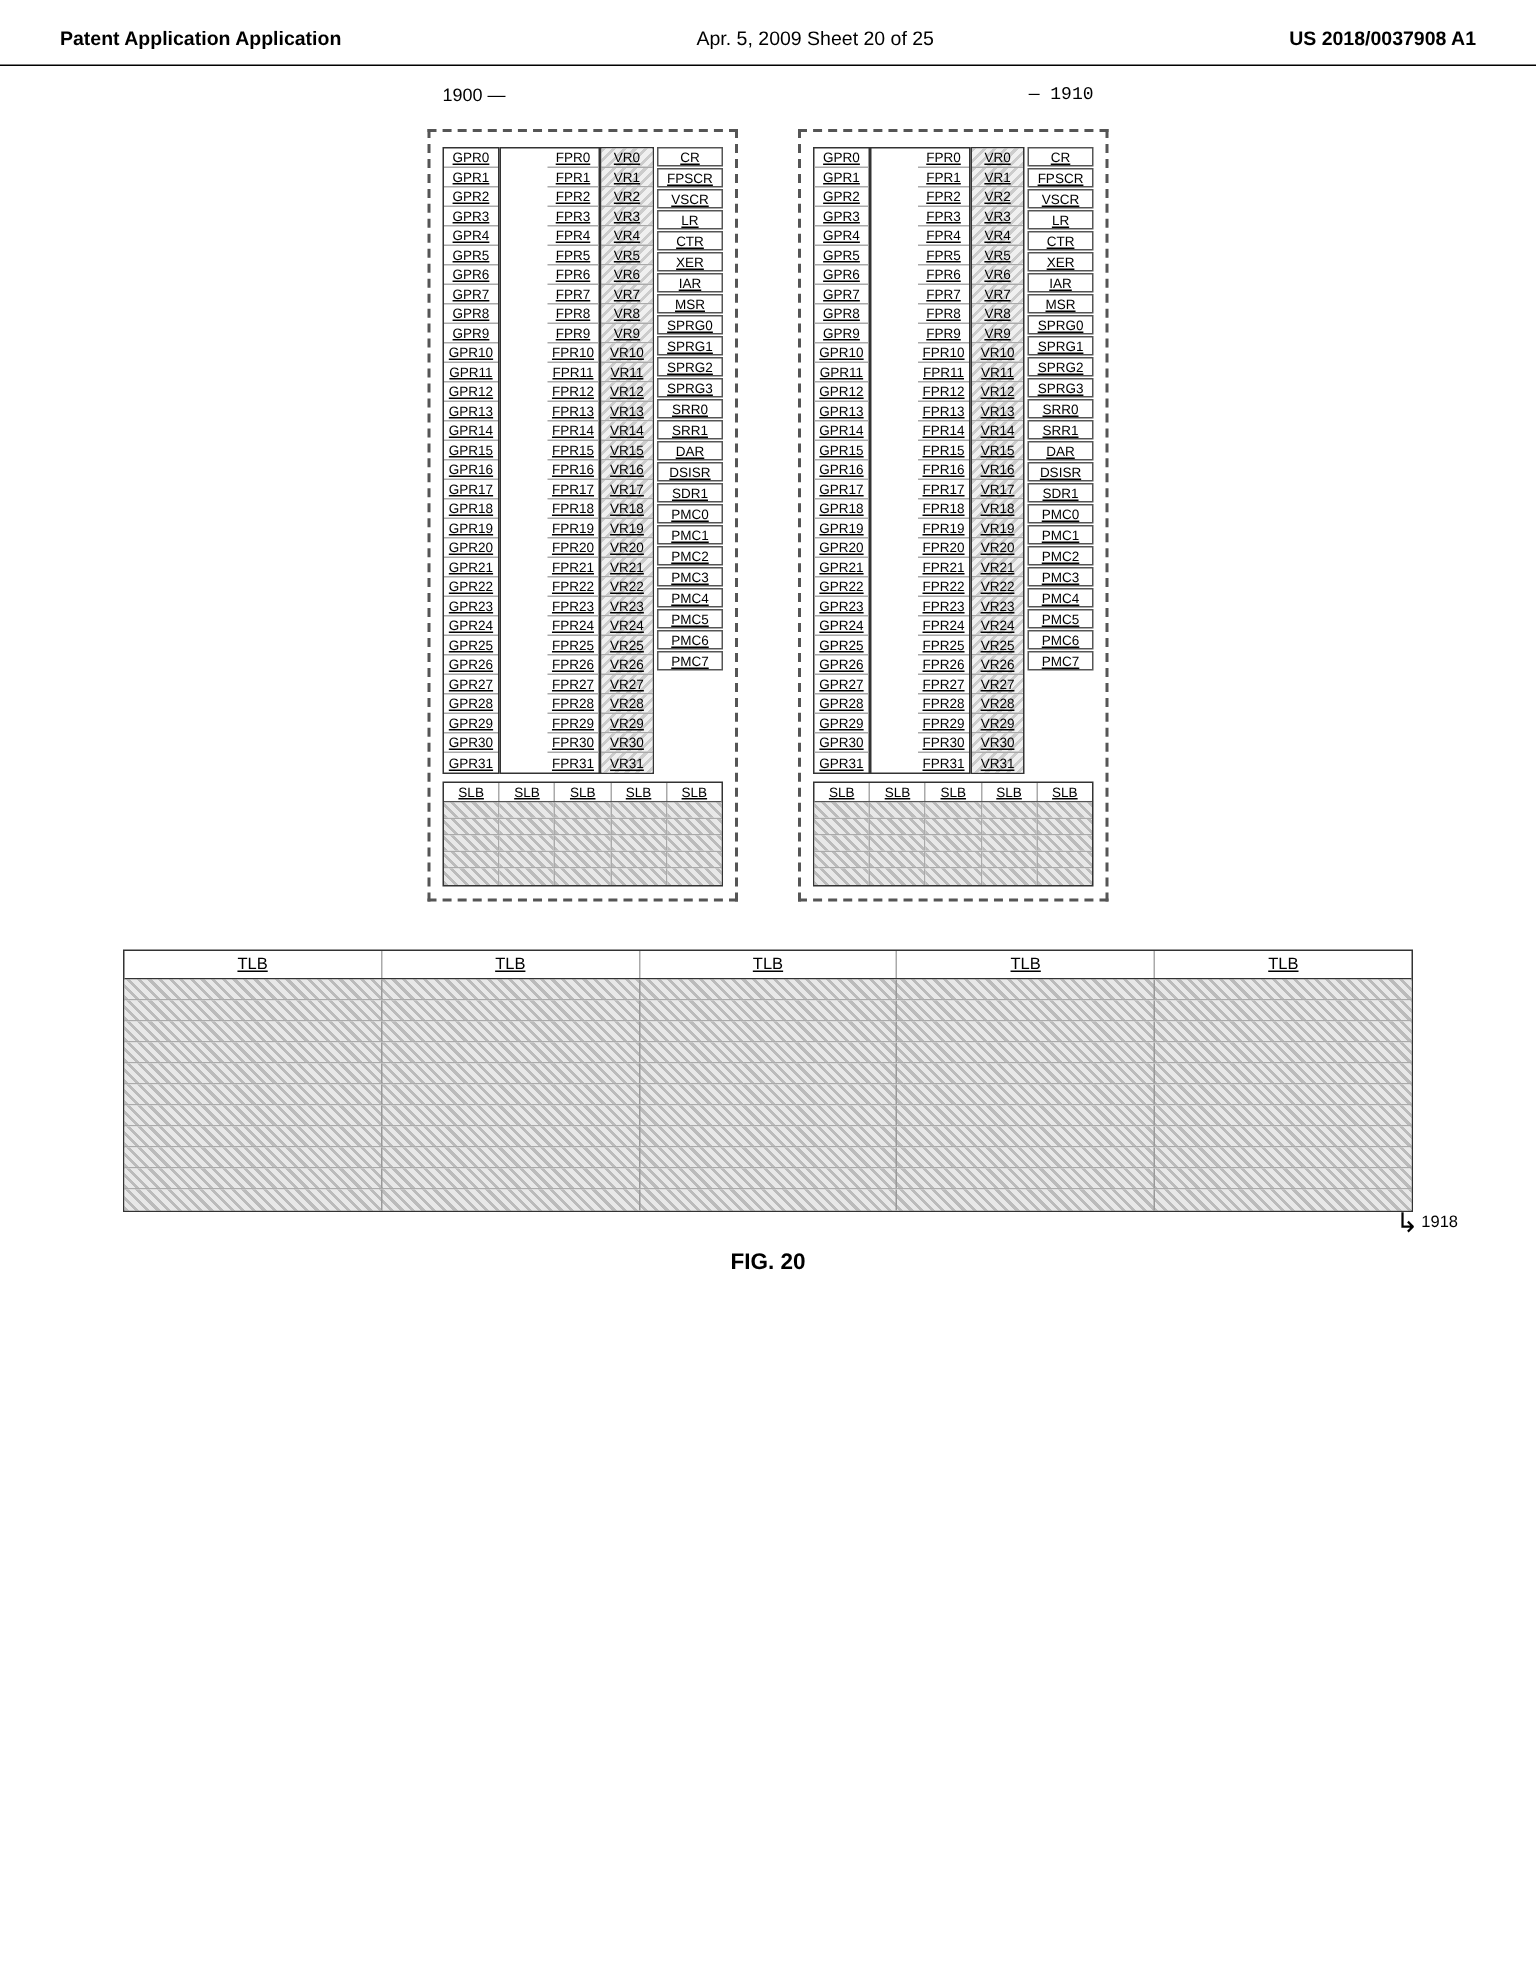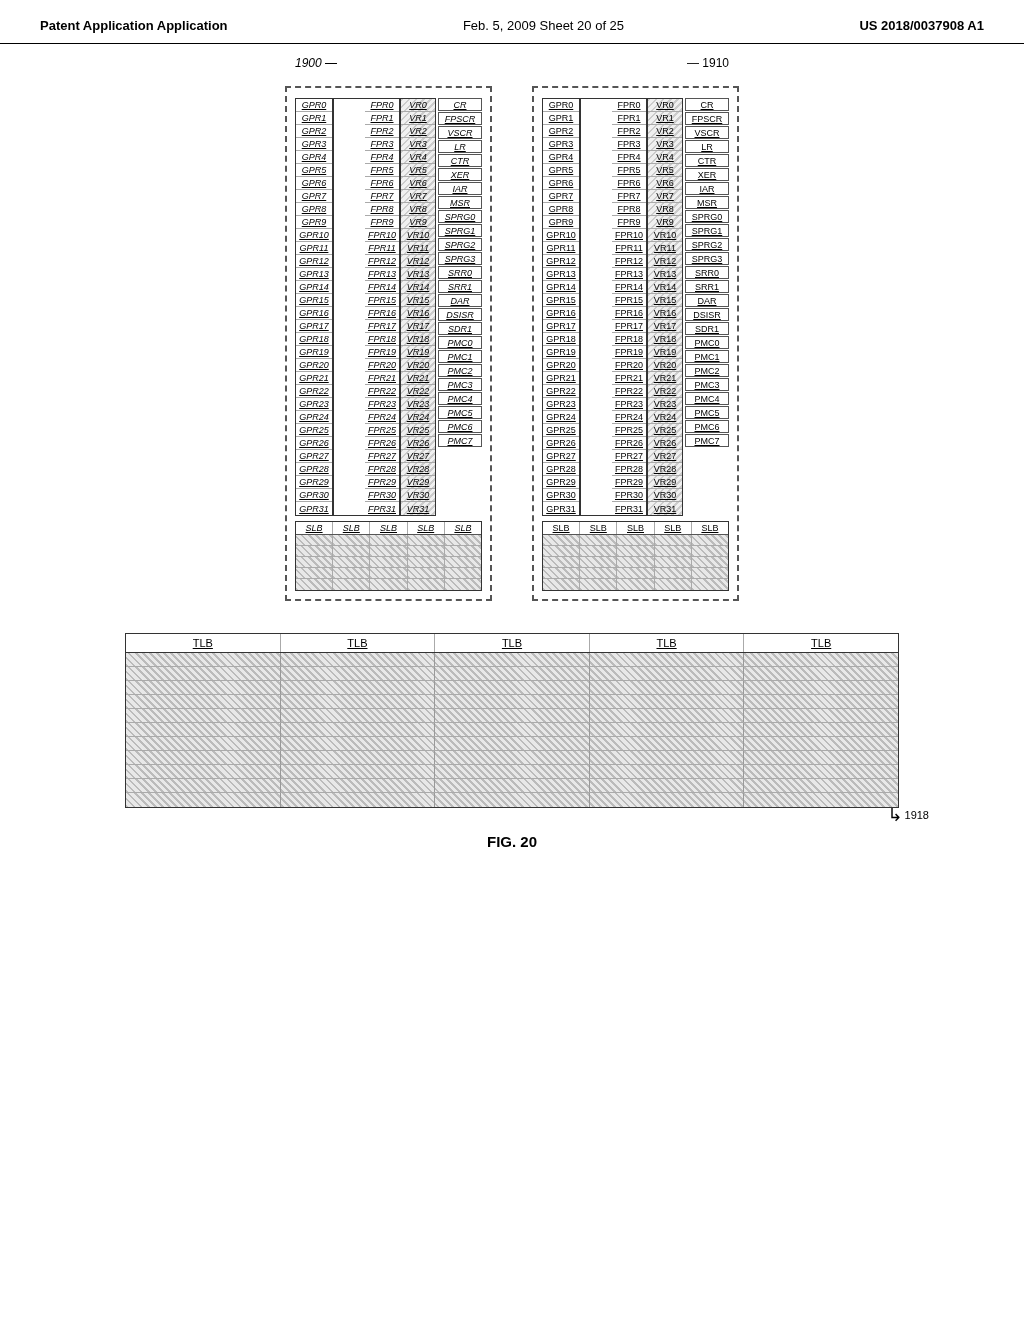--- a/index.html
+++ b/index.html
@@ -84,30 +84,30 @@
     .reg-block-inner {
       display: flex;
       gap: 0;
     }
   </style>
 </head>
 <body>
 
 <div class="header">
   <div class="header-left">Patent Application Application</div>
-  <div class="header-center">Feb. 5, 2009   Sheet 20 of 25</div>
+  <div class="header-center">Apr. 5, 2009   Sheet 20 of 25</div>
   <div class="header-right">US 2018/0037908 A1</div>
 </div>
 
 <div class="main-content">
   <div class="diagram-area">
 
     <div class="register-blocks-row">
 
-      <div style="position:relative; display:flex; flex-direction:column; align-items:center;font-style:italic;">
+      <div style="position:relative; display:flex; flex-direction:column; align-items:center;">
         <div style="position:relative; width:100%;">
           <span style="font-size:12px; position:absolute; left:10px; top:-18px;">1900 —</span>
         </div>
         <div style="border:2px dashed #555; padding:10px 8px 8px 8px; position:relative; margin-top:12px;">
           <div class="reg-block-inner">
 
             <div class="reg-col col-gpr" id="gpr1">
                 <div class="reg-cell">GPR0</div>
                 <div class="reg-cell">GPR1</div>
                 <div class="reg-cell">GPR2</div>
@@ -285,21 +285,21 @@
                   <div style="flex: 1 1 0%; border-right: 1px solid rgb(170, 170, 170); background: repeating-linear-gradient(45deg, rgb(187, 187, 187), rgb(187, 187, 187) 2px, rgb(232, 232, 232) 2px, rgb(232, 232, 232) 5px);"></div>
                   <div style="flex: 1 1 0%; border-right: none; background: repeating-linear-gradient(45deg, rgb(187, 187, 187), rgb(187, 187, 187) 2px, rgb(232, 232, 232) 2px, rgb(232, 232, 232) 5px);"></div>
                 </div>
               </div>
           </div>
         </div>
       </div>
 
       <div style="position:relative; display:flex; flex-direction:column; align-items:center;">
         <div style="position:relative; width:100%;">
-          <span style="font-size:12px; position:absolute; right:10px; top:-18px;">— 1910</span>
+          <span style="font-size:12px; position:absolute; right:10px; top:-18px;font-family:Liberation Mono, monospace;">— 1910</span>
         </div>
         <div style="border:2px dashed #555; padding:10px 8px 8px 8px; position:relative; margin-top:12px;">
           <div class="reg-block-inner">
 
             <div class="reg-col col-gpr" id="gpr2">
                 <div class="reg-cell">GPR0</div>
                 <div class="reg-cell">GPR1</div>
                 <div class="reg-cell">GPR2</div>
                 <div class="reg-cell">GPR3</div>
                 <div class="reg-cell">GPR4</div>
@@ -475,21 +475,21 @@
                   <div style="flex: 1 1 0%; border-right: 1px solid rgb(170, 170, 170); background: repeating-linear-gradient(45deg, rgb(187, 187, 187), rgb(187, 187, 187) 2px, rgb(232, 232, 232) 2px, rgb(232, 232, 232) 5px);"></div>
                   <div style="flex: 1 1 0%; border-right: none; background: repeating-linear-gradient(45deg, rgb(187, 187, 187), rgb(187, 187, 187) 2px, rgb(232, 232, 232) 2px, rgb(232, 232, 232) 5px);"></div>
                 </div>
               </div>
           </div>
         </div>
       </div>
 
     </div>
 
-    <div style="width:774px; margin-top:12px; position:relative;">
+    <div style="width:860px; margin-top:12px; position:relative;">
       <div style="border:1px solid #333;">
         <div style="display:flex; border-bottom:1px solid #333;" id="tlb-header">
             <div style="flex: 1 1 0%; font-size: 11px; text-align: center; padding: 3px 2px; border-right: 1px solid rgb(170, 170, 170); text-decoration: underline; font-weight: normal;">TLB</div>
             <div style="flex: 1 1 0%; font-size: 11px; text-align: center; padding: 3px 2px; border-right: 1px solid rgb(170, 170, 170); text-decoration: underline; font-weight: normal;">TLB</div>
             <div style="flex: 1 1 0%; font-size: 11px; text-align: center; padding: 3px 2px; border-right: 1px solid rgb(170, 170, 170); text-decoration: underline; font-weight: normal;">TLB</div>
             <div style="flex: 1 1 0%; font-size: 11px; text-align: center; padding: 3px 2px; border-right: 1px solid rgb(170, 170, 170); text-decoration: underline; font-weight: normal;">TLB</div>
             <div style="flex: 1 1 0%; font-size: 11px; text-align: center; padding: 3px 2px; border-right: none; text-decoration: underline; font-weight: normal;">TLB</div>
           </div>
         <div id="tlb-body">
             <div style="display: flex; height: 14px; border-bottom: 1px solid rgb(170, 170, 170); background: repeating-linear-gradient(45deg, rgb(187, 187, 187), rgb(187, 187, 187) 2px, rgb(232, 232, 232) 2px, rgb(232, 232, 232) 5px);">

